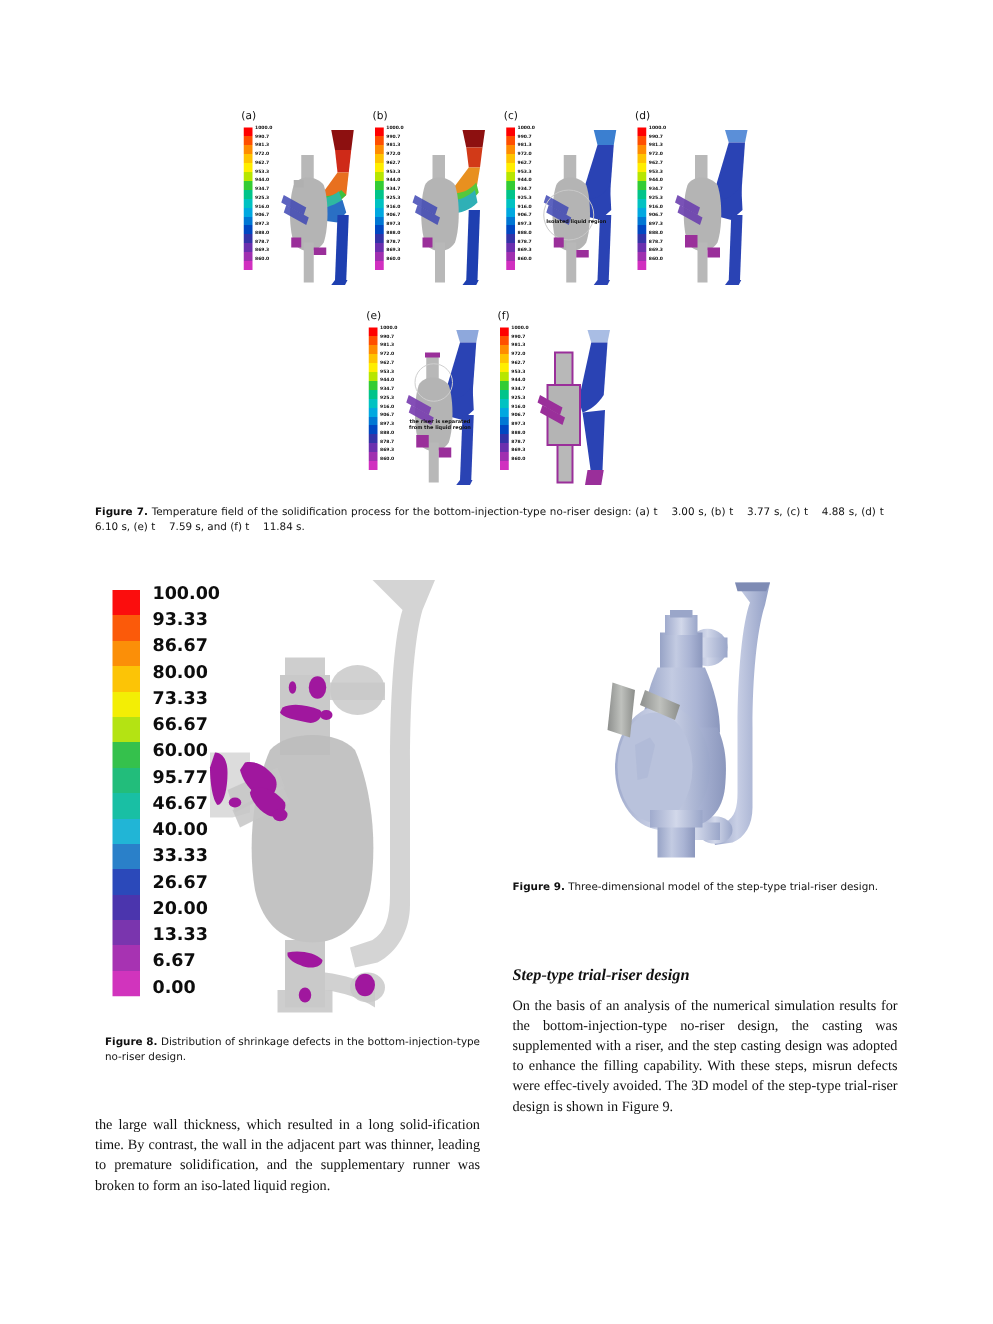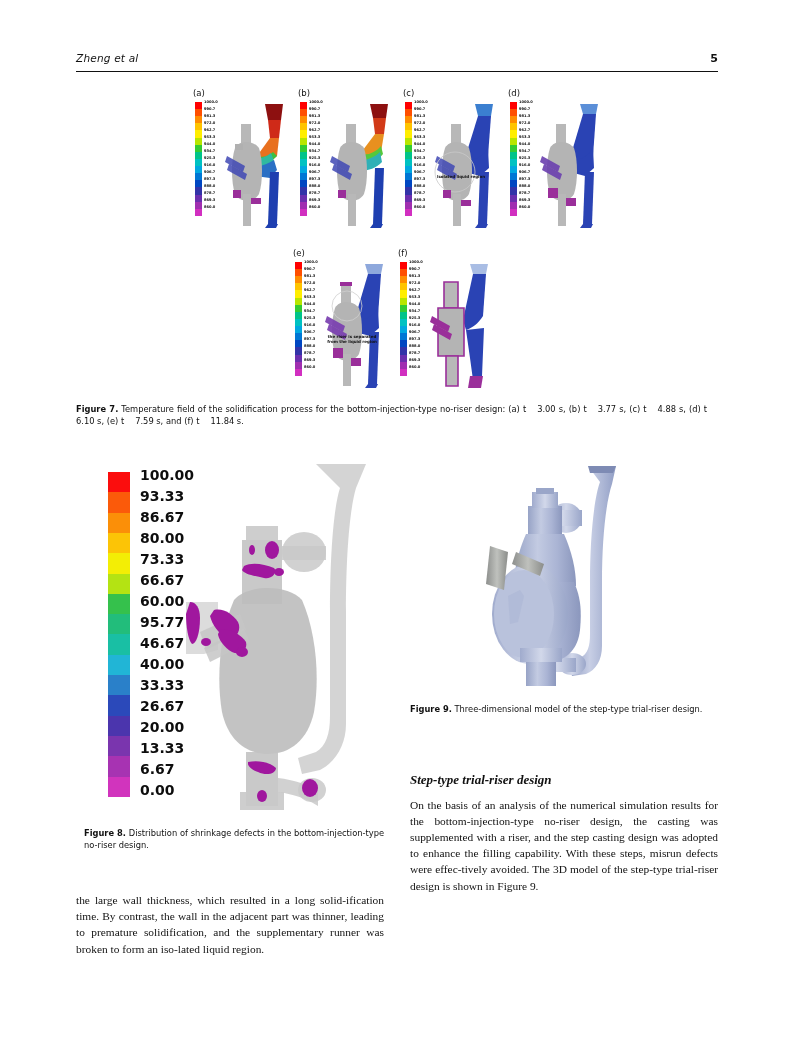--- a/index.html
+++ b/index.html
@@ -150,21 +150,21 @@
   .caption b { font-weight: bold; }
   .eqgap { display: inline-block; width: 11px; }
 
   #cap7 { left: 76px; top: 403px; width: 642px; }
   #cap8 { left: 84px; top: 827px; width: 300px; }
   #cap9 { left: 410px; top: 703px; width: 308px; }
 
   
   .fig8 {
     position: absolute;
-    left: 86px;
+    left: 68px;
     top: 462px;
     width: 300px;
     height: 355px;
   }
   .f8bar {
     position: absolute;
     left: 22px;
     top: 10px;
     width: 22px;
     height: 325px;
@@ -235,25 +235,20 @@
     line-height: 1.2;
   }
   .para { margin: 0; text-indent: 0; }
   .para + .para { text-indent: 16px; }
 </style>
 </head>
 <body>
 
 <div class="page">
 
-  <div class="runhead">
-    <div class="runhead-left">Zheng et al</div>
-    <div class="runhead-right">5</div>
-    <div class="runhead-rule"></div>
-  </div>
 
   <div class="fig7">
 
     <div class="f7row row1">
 
       <div class="panel">
         <div class="plabel">(a)</div>
         <div class="cbar"></div>
         <div class="cbticks">
           <div class="ctick" style="top:13px">1000.0</div>

